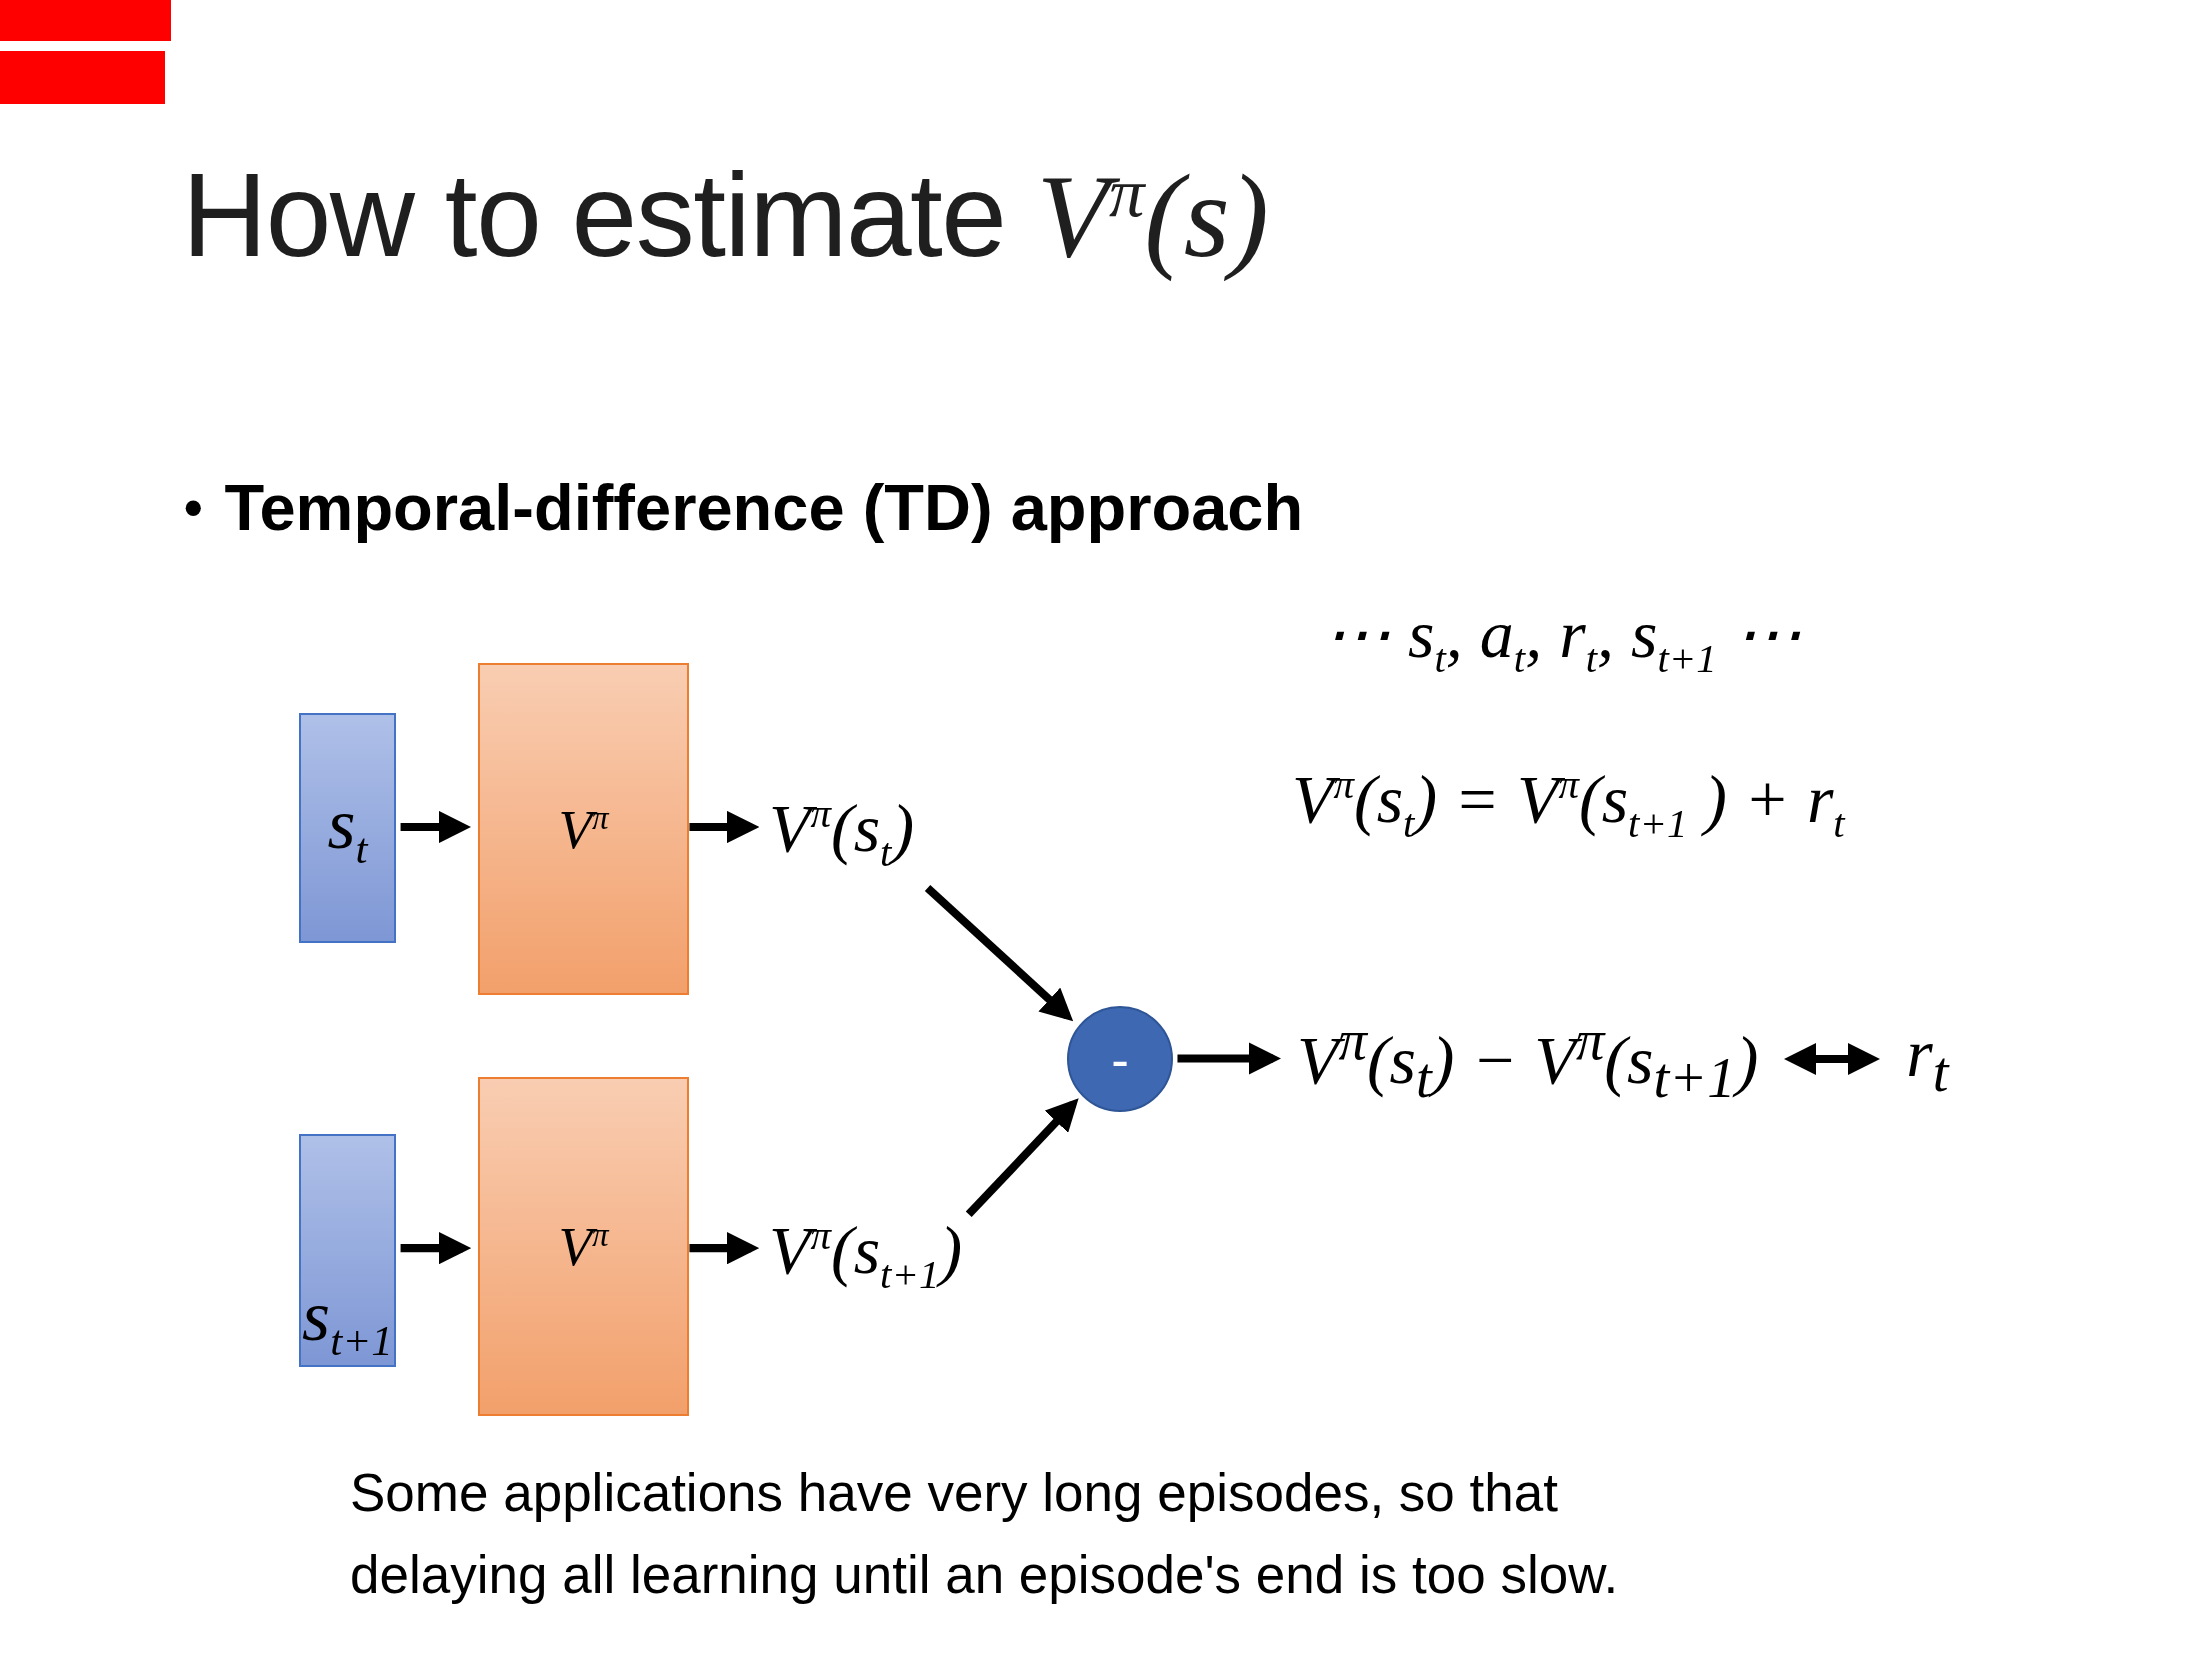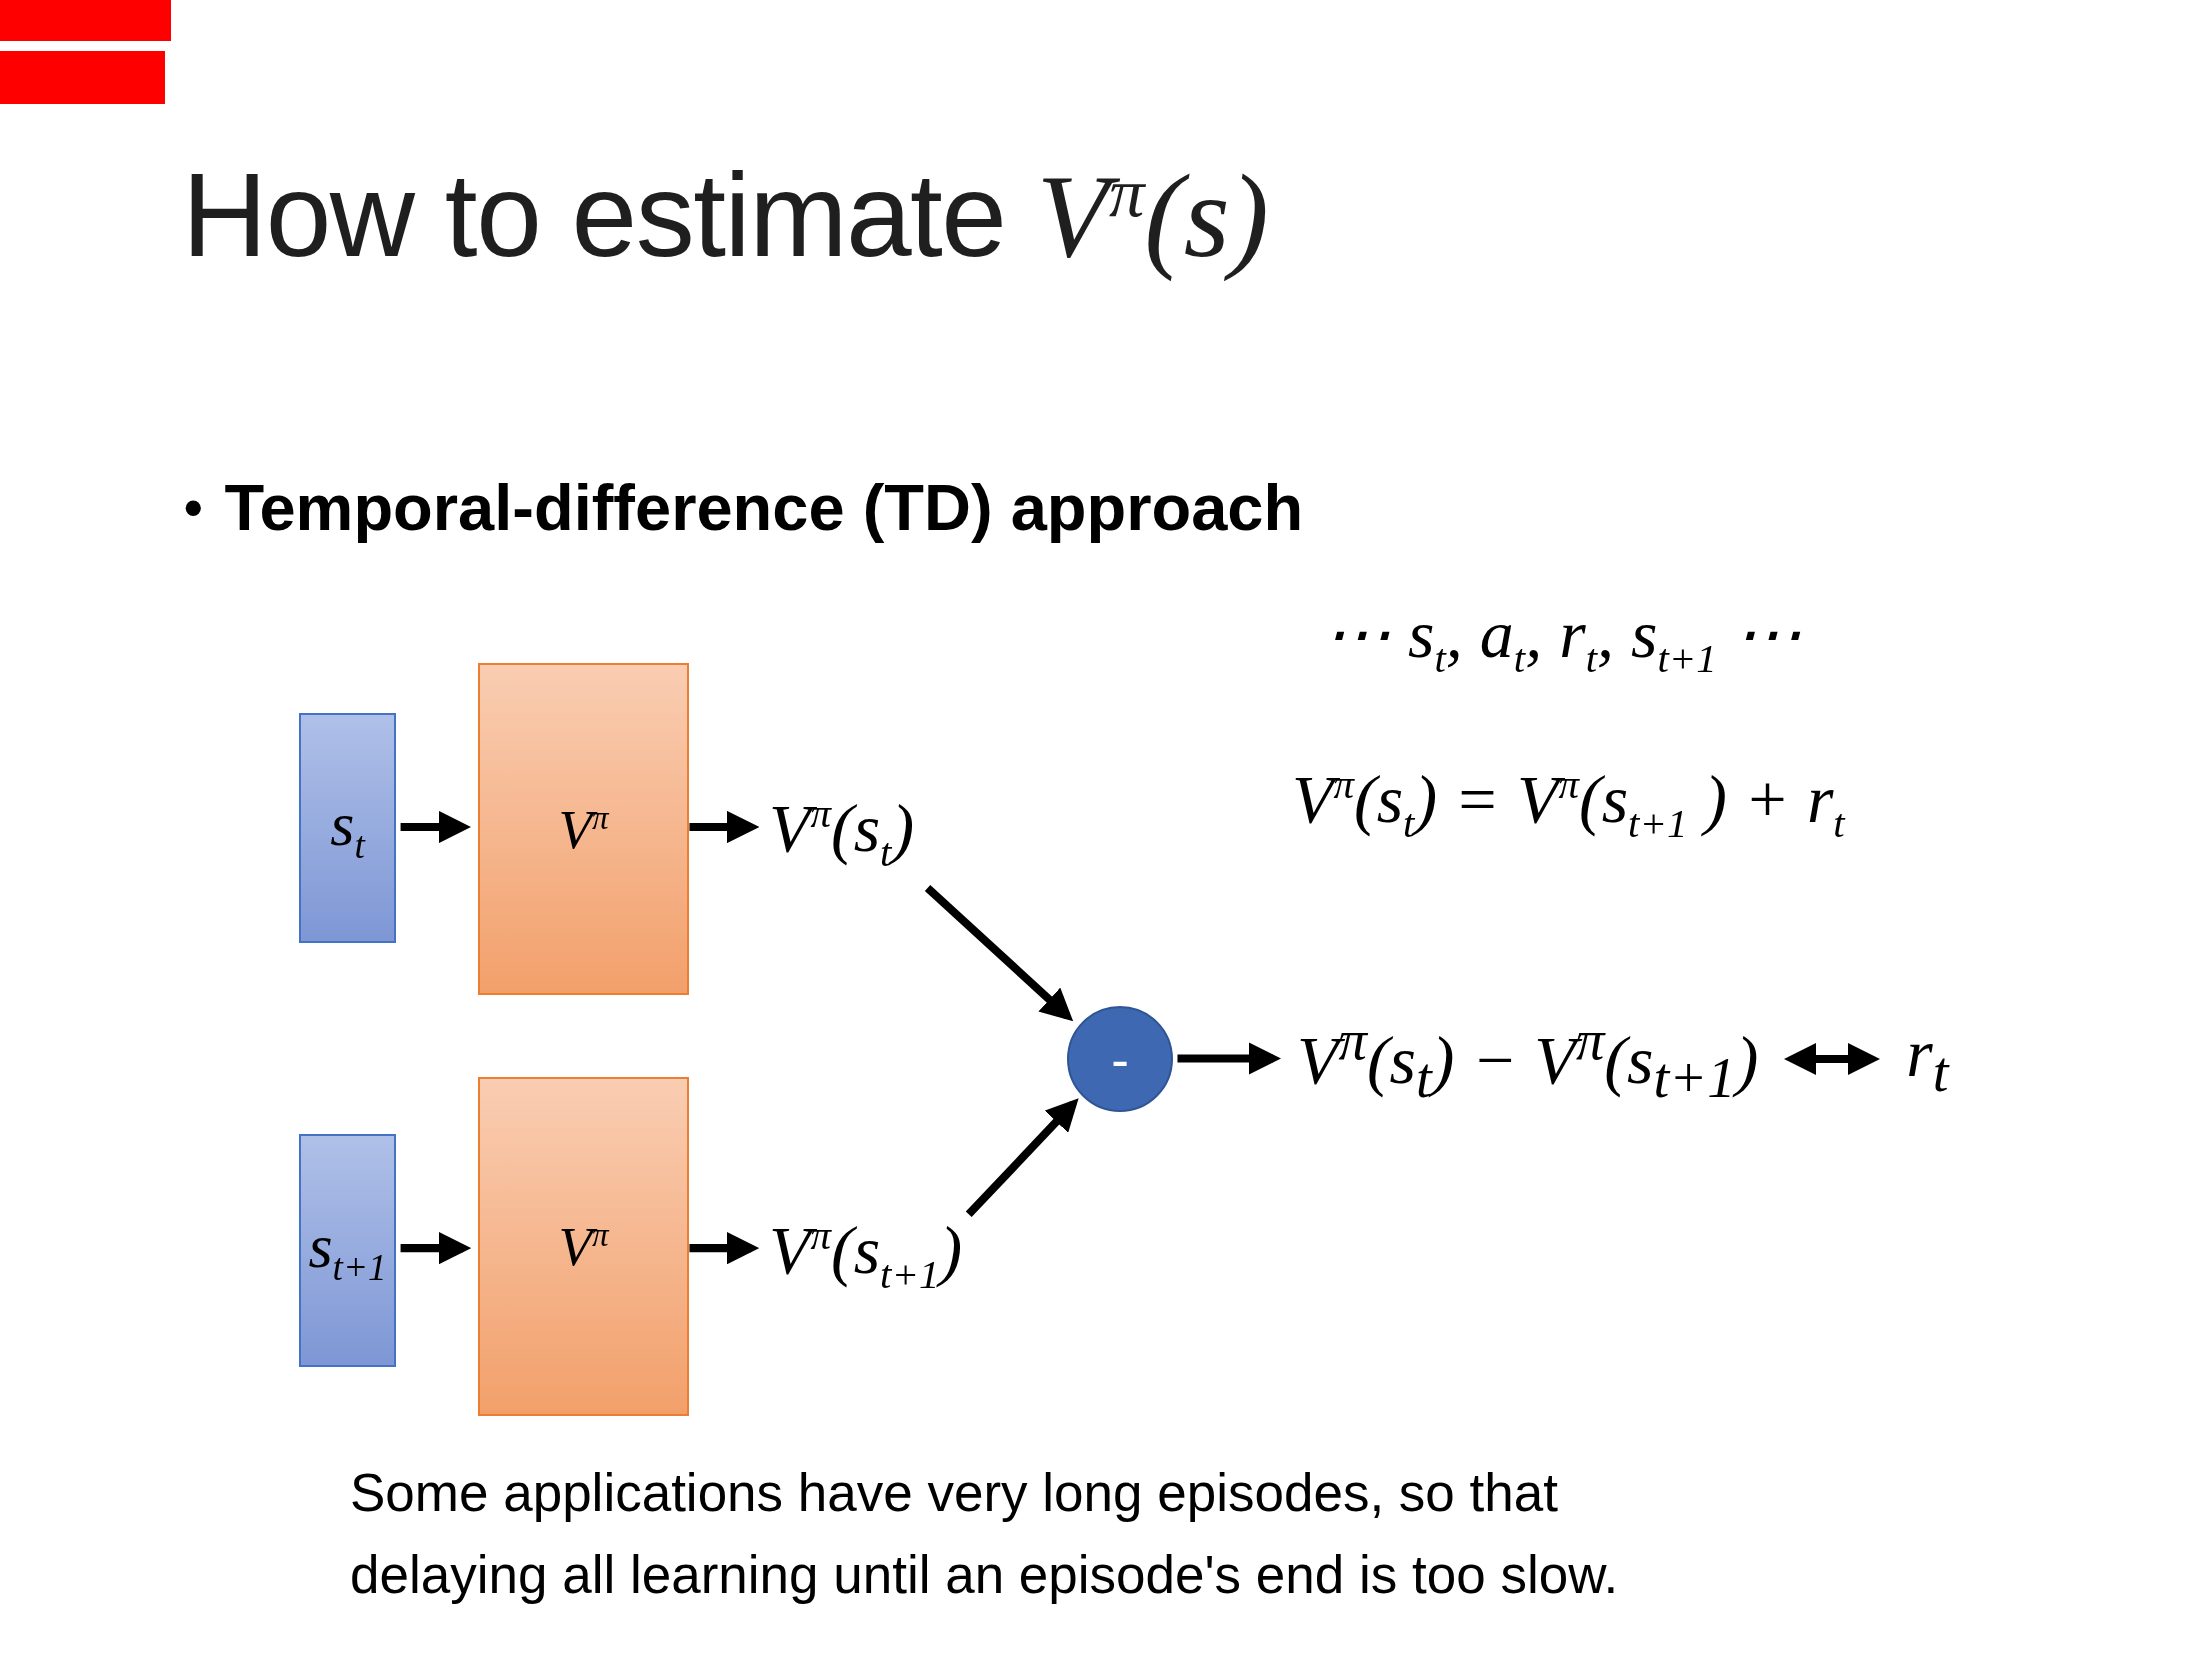--- a/index.html
+++ b/index.html
@@ -36,23 +36,23 @@
   .td-eq      { left:1250px; top:762px;margin-left:42px; }
   .out-t      { left:769px; top:791px; }
   .out-t1     { left:769px; top:1213px; }
 
   .state-box {
     position:absolute; width:93px;
     background:linear-gradient(180deg, var(--state-fill-top,#AFC0E8), var(--state-fill-bottom,#7E97D5));
     border:2.2px solid var(--state-border,#4472C4);
     display:flex; align-items:center; justify-content:center;
   }
-  .state-box .state-label { font-size:62px; color:var(--text,#000); white-space:nowrap; }
+  .state-box .state-label { font-size:72px; color:var(--text,#000); white-space:nowrap; }
   .state-t  { left:299px; top:713px;  height:226px; }
-  .state-t1 { left:299px; top:1134px; height:229px; }
+  .state-t1 { left:299px; top:1134px; height:229px;align-items:flex-end; }
 
   .value-box {
     position:absolute; width:207px;
     background:linear-gradient(180deg, var(--value-fill-top,#F9CDB2), var(--value-fill-bottom,#F2A06B));
     border:2.2px solid var(--value-border,#ED7D31);
     display:flex; align-items:center; justify-content:center;
   }
   .value-box .value-label { font-size:55px; color:var(--text,#000); }
   .value-t  { left:478px; top:663px;  height:328px; }
   .value-t1 { left:478px; top:1077px; height:335px; }

